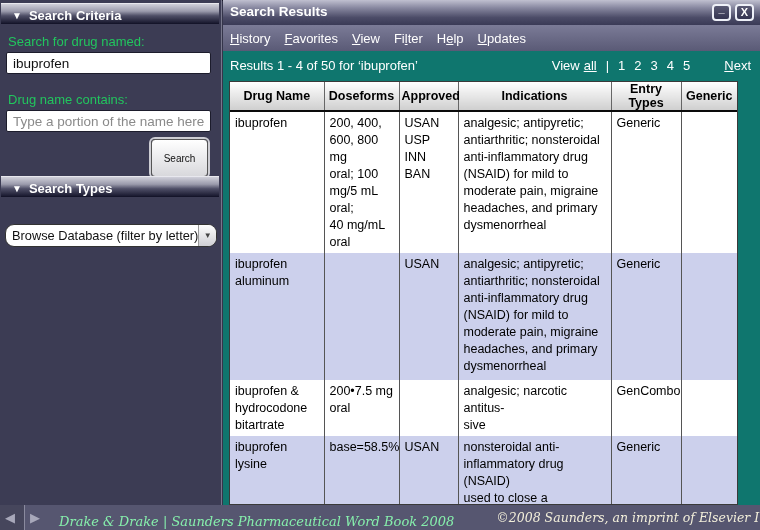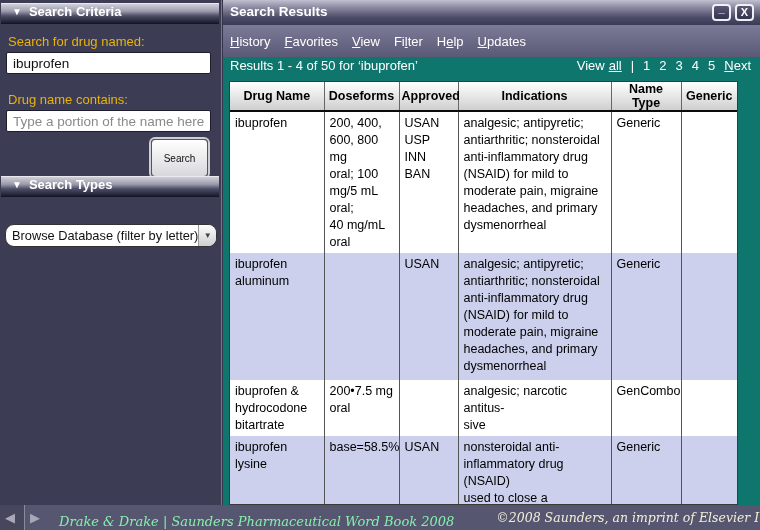--- a/index.html
+++ b/index.html
@@ -11,27 +11,27 @@
   }
   
   .sidebar {
     position:absolute; left:0; top:0; width:222px; height:505px;
     background:#3c3c54; border-right:1px solid #77778c;
   }
   .panel-header {
     position:absolute; left:1px; right:2px; height:21px;
     background:linear-gradient(180deg,#d0d0da 0%, #9b9bac 38%, #4e4e66 62%, #1a1a30 100%);
     border-top:1px solid #e8e8ee; border-bottom:1px solid #15152a;
-    color:#fff; font-weight:bold; font-size:13px; line-height:16px;
+    color:#fff; font-weight:bold; font-size:13px; line-height:24px;
     padding-left:11px; cursor:pointer;
   }
   .panel-header .tri { font-size:10px; margin-right:7px; vertical-align:1px; }
   .ph1 { top:3px; }
   .ph2 { top:176px; }
-  .sb-label { position:absolute; left:8px; color:#eab308; font-size:13px; }
+  .sb-label { position:absolute; left:8px; color:#22c55e; font-size:13px; }
   .lbl1 { top:34px; }
   .lbl2 { top:92px; }
   .lbl3 { top:206px; }
   .sb-input {
     position:absolute; left:6px; width:205px; height:22px;
     border:1px solid #1c1c2c; border-radius:2px; background:#fff;
     font-family:"Liberation Sans",sans-serif; font-size:13.5px; padding:0 6px; color:#111;
   }
   .sb-input::placeholder { color:#8a8a8a; opacity:1; }
   .inp1 { top:52px; }
@@ -64,36 +64,36 @@
   }
   .win-btn {
     position:absolute; top:4px; width:19px; height:17px;
     border:2px solid #eef0f8; border-radius:4px; background:rgba(40,40,70,.55);
     color:#fff; font-size:11px; font-weight:bold; text-align:center; line-height:13px; cursor:pointer;
   }
   .btn-min { right:29px; }
   .btn-min span { display:inline-block; transform:translateY(-4px); }
   .btn-close { right:6px; }
   .menubar {
-    position:absolute; top:25px; left:0; right:0; height:32px;
+    position:absolute; top:25px; left:0; right:0; height:26px;
     background:linear-gradient(180deg,#7b7b97,#5a5a76);
     display:flex; align-items:center; gap:14px; padding-left:7px;
     color:#fff; font-size:13px;
   }
   .menu-item { cursor:pointer; }
   .u { text-decoration:underline; }
   .results-bar {
     position:absolute; top:51px; left:0; right:0; height:29px;
     display:flex; align-items:center; justify-content:space-between;
     padding:0 9px 0 7px; color:#fff; font-size:13px;
   }
   .pager { display:flex; align-items:center; gap:9px; }
   .pg-view { display:inline-flex; gap:4px; cursor:pointer; }
   .pg-num { cursor:pointer; }
-  .pg-next { cursor:pointer; }
+  .pg-next { cursor:pointer;margin-left:25px; }
   
   .table-wrap {
     position:absolute; top:81px; left:6px; width:509px; bottom:0;
     background:#fff; overflow:hidden; border:1px solid #3a3a3a;
   }
   table { border-collapse:collapse; table-layout:fixed; width:507px; }
   th {
     height:18px; background:linear-gradient(180deg,#ffffff,#cfcfcf);
     font-size:12.5px; font-weight:bold; color:#000; text-align:center;
     border-left:1px solid #666; border-bottom:2px solid #0a0a0a; padding:0 2px;
@@ -188,21 +188,21 @@
           <col style="width:153px">
             <col style="width:70px">
             <col style="width:56px">
         </colgroup>
         <tbody>
             <tr>
           <th>Drug Name</th>
           <th>Doseforms</th>
           <th>Approved</th>
           <th>Indications</th>
-          <th>Name Type</th>
+          <th>Entry Types</th>
           <th>Generic</th>
         </tr>
         <tr style="height:129px">
           <td>ibuprofen</td>
           <td>200, 400,
 600, 800 mg
 oral; 100
 mg/5 mL oral;
 40 mg/mL
 oral</td>

